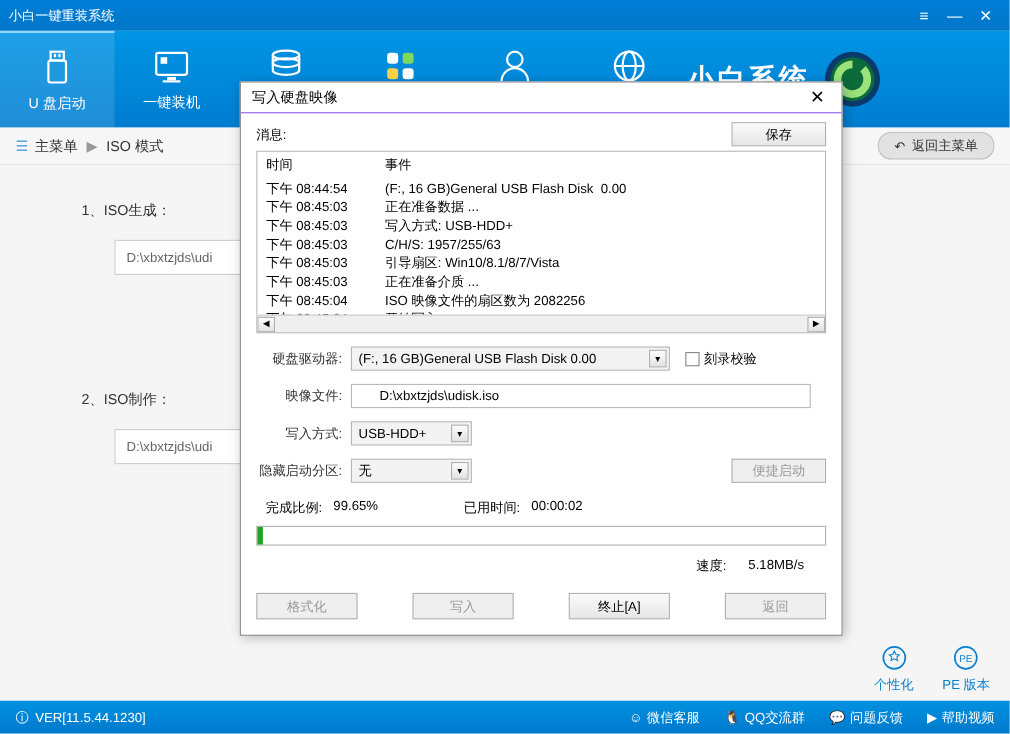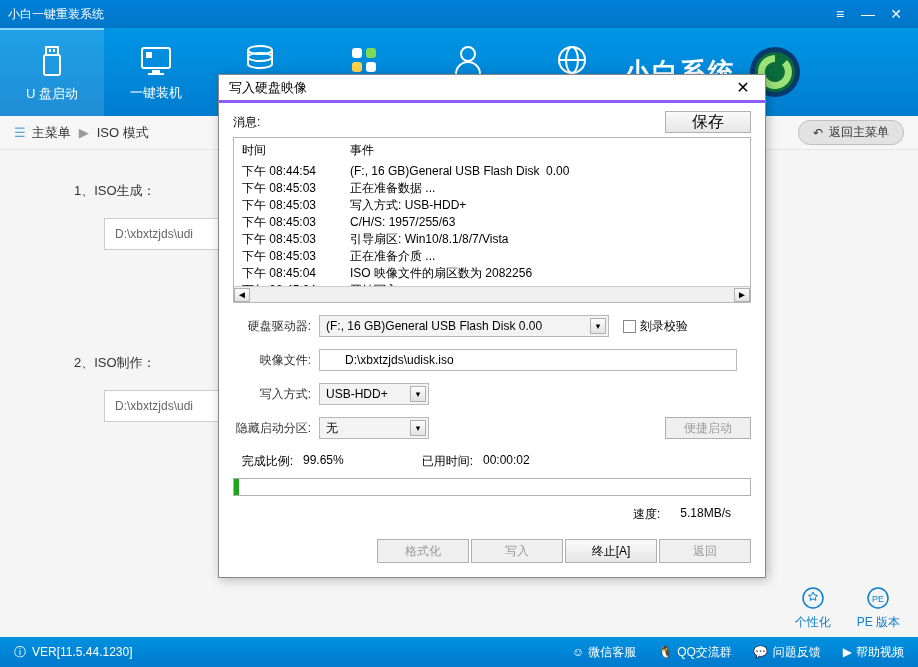--- a/index.html
+++ b/index.html
@@ -32,27 +32,27 @@
 .tool-link { display: flex; flex-direction: column; align-items: center; gap: 2px; color: #0a7fce; font-size: 12px; }
 .tool-link svg { width: 28px; height: 28px; }
 
 .footer { position: absolute; bottom: 0; left: 0; right: 0; height: 30px; background: linear-gradient(#0091e0, #0079cc); display: flex; align-items: center; padding: 0 14px; color: #fff; font-size: 12px; gap: 22px; }
 .footer .ver { display: flex; align-items: center; gap: 6px; }
 .footer .spacer { flex: 1; }
 .footer .link { display: flex; align-items: center; gap: 4px; }
 
 
 .dialog { position: absolute; left: 218px; top: 74px; width: 548px; background: #fff; border: 1px solid #888; box-shadow: 2px 2px 10px rgba(0,0,0,0.25); font-size: 12px; }
-.dialog-title { height: 28px; display: flex; align-items: center; padding: 0 10px; border-bottom: 3px solid #8b5cf6; }
+.dialog-title { height: 28px; display: flex; align-items: center; padding: 0 10px; border-bottom: 1px solid #8b5cf6; }
 .dialog-title .t { flex: 1; font-size: 13px; }
 .dialog-title .close { font-size: 16px; cursor: pointer; width: 24px; text-align: center; }
 .dialog-body { padding: 8px 14px 14px; }
 .msg-row { display: flex; align-items: center; margin-bottom: 4px; }
 .msg-row .ml { flex: 1; }
-.save-btn { width: 86px; height: 22px; border: 1px solid #b0b0b0; background: linear-gradient(#fafafa,#e6e6e6); font-size: 16px; }
+.save-btn { width: 86px; height: 22px; border: 1px solid #b0b0b0; background: linear-gradient(#fafafa,#e6e6e6); font-size: 12px; }
 .log-box { border: 1px solid #b8b8b8; height: 166px; background: #fff; overflow: hidden; position: relative; }
 .log-head { display: flex; padding: 4px 8px; font-family: SimSun, monospace; }
 .log-head .col1 { width: 108px; }
 .log-rows { padding: 0 8px 4px; font-family: SimSun, monospace; line-height: 17px; white-space: pre; height: 128px; overflow: hidden; }
 .log-row { display: flex; }
 .log-row .c1 { width: 108px; }
 .hscroll { position: absolute; bottom: 0; left: 0; right: 0; height: 16px; background: #efefef; border-top: 1px solid #ccc; display: flex; align-items: center; }
 .hscroll .arrow { width: 16px; height: 14px; border: 1px solid #b0b0b0; background: linear-gradient(#fdfdfd,#e2e2e2); display: flex; align-items: center; justify-content: center; font-size: 10px; }
 .hscroll .track { flex: 1; }
 
@@ -70,21 +70,21 @@
 .stat .sl { width: 60px; text-align: right; }
 .stat .sv { width: 80px; }
 .stat2 { margin-left: 30px; }
 .stat3 { margin-left: 30px; }
 
 .progress { margin-top: 8px; height: 18px; border: 1px solid #b0b0b0; background: #fff; position: relative; }
 .progress .fill { position: absolute; left: 0; top: 0; bottom: 0; width: 1%; background: #1ea51e; }
 
 .speed-row { display: flex; justify-content: flex-end; margin-top: 10px; gap: 20px; padding-right: 20px; }
 
-.btn-row { display: flex; justify-content: flex-end; gap: 2px; margin-top: 16px; }
+.btn-row { display: flex; justify-content: space-between; gap: 2px; margin-top: 16px; }
 .dlg-btn { width: 92px; height: 24px; border: 1px solid #b0b0b0; background: linear-gradient(#fafafa,#e6e6e6); font-size: 12px; }
 .dlg-btn.disabled { color: #999; background: #efefef; }
 </style>
 </head>
 <body>
 
 <div class="titlebar">
   <span class="title">小白一键重装系统</span>
   <span class="winbtn">≡</span>
   <span class="winbtn">—</span>

